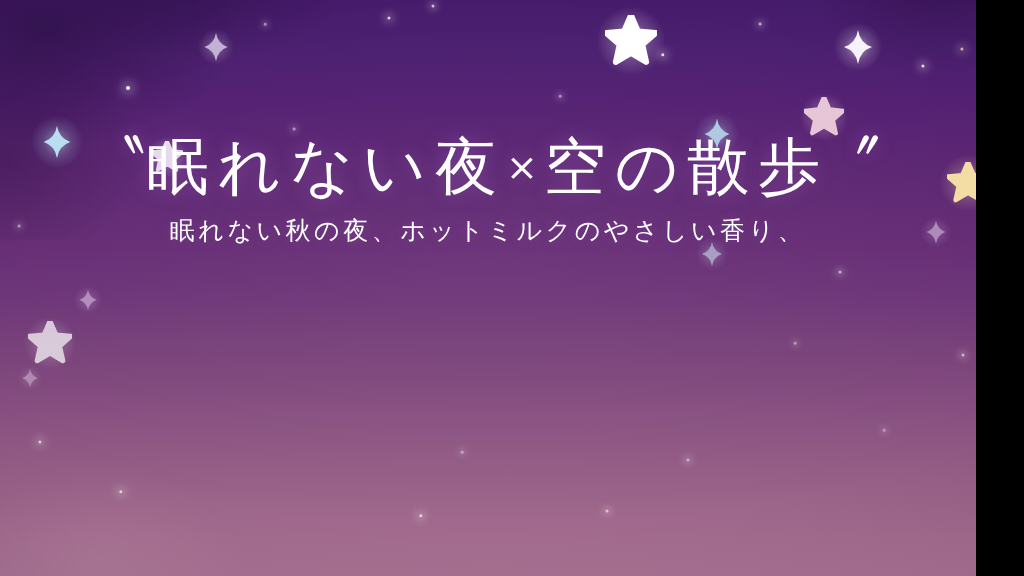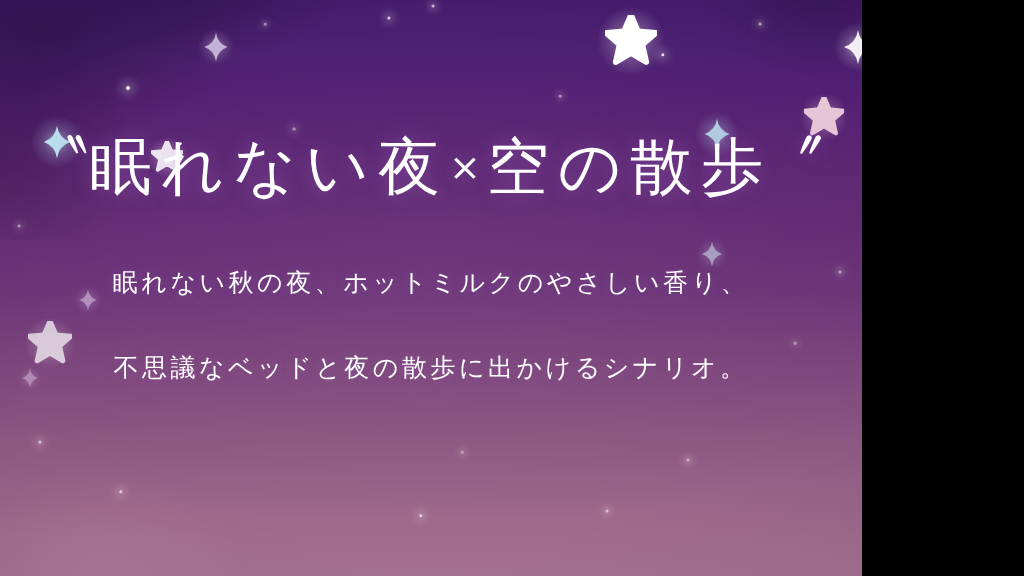--- a/index.html
+++ b/index.html
@@ -6,21 +6,21 @@
     margin: 0;
     padding: 0;
     background: #000;
   }
   body {
     font-family: "DejaVu Sans", "Liberation Sans", sans-serif;
   }
 
   #scene {
     position: relative;
-    width: 862px;
+    width: 976px;
     height: 576px;
     overflow: hidden;
     
     background:
       linear-gradient(
         180deg,
         #461b6c 0%,
         #4b1f70 8%,
         #521f72 16%,
         #5a2472 26%,
@@ -129,21 +129,21 @@
     vertical-align: 12px;
     letter-spacing: 2px;
   }
   .title .xmark {
     font-size: 38px;
     vertical-align: 8px;
     letter-spacing: 6px;
   }
 
   .body-block {
-    margin-top: 72px;
+    margin-top: 20px;
     text-align: center;
     color: #ffffff;
   }
   .body-line {
     font-size: 25px;
     line-height: 1;
     letter-spacing: 3.5px;
     white-space: nowrap;
     text-shadow: 0 0 12px rgba(160,100,200,0.30);
   }
@@ -267,17 +267,16 @@
   <div class="vignette"></div>
 
   <div class="text-layer">
 
     <div class="title">
       <span class="qmark">〝</span><span>眠れない夜</span><span class="xmark">×</span><span>空の散歩</span><span class="qmark">〞</span>
     </div>
 
     <div class="body-block">
       <div class="body-line">眠れない秋の夜、ホットミルクのやさしい香り、</div>
-      <div class="body-line gap">不思議なベッドと夜の散歩に出かけるシナリオ。</div>
     </div>
 
   </div>
 </div>
 
 </body></html>

